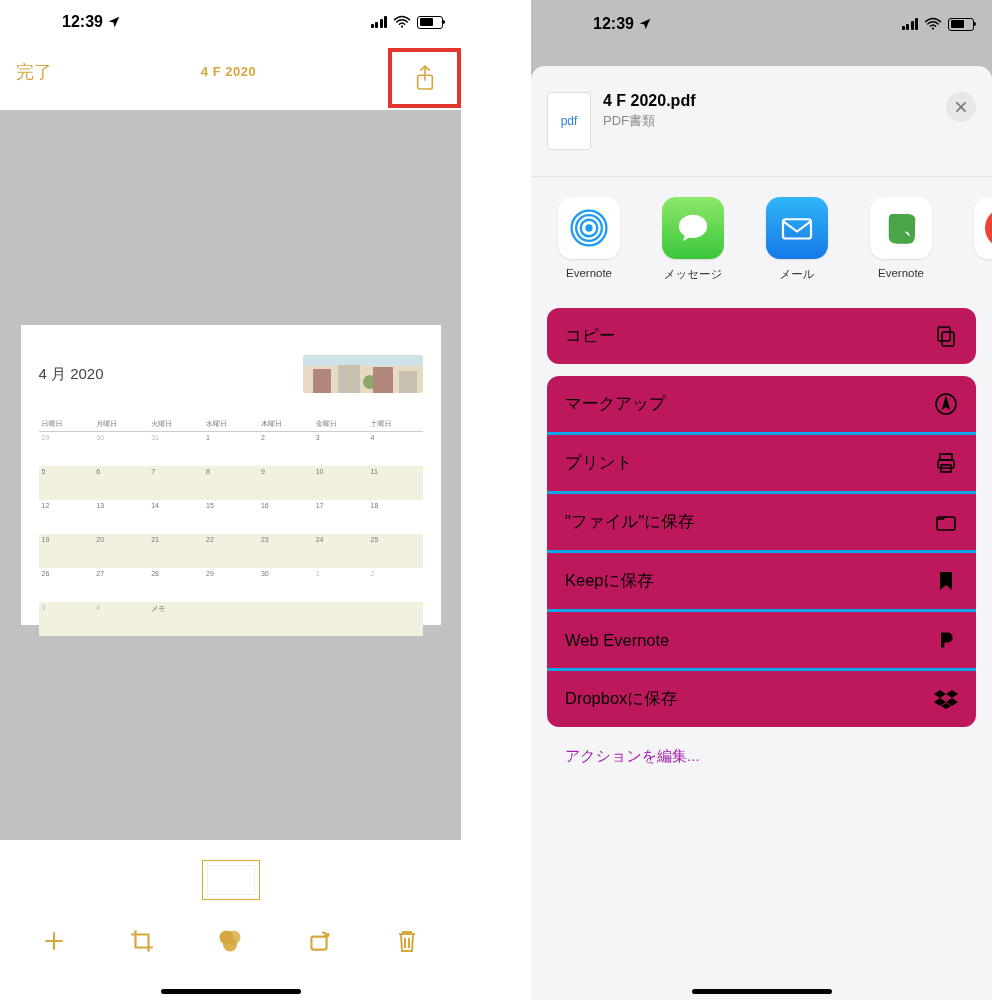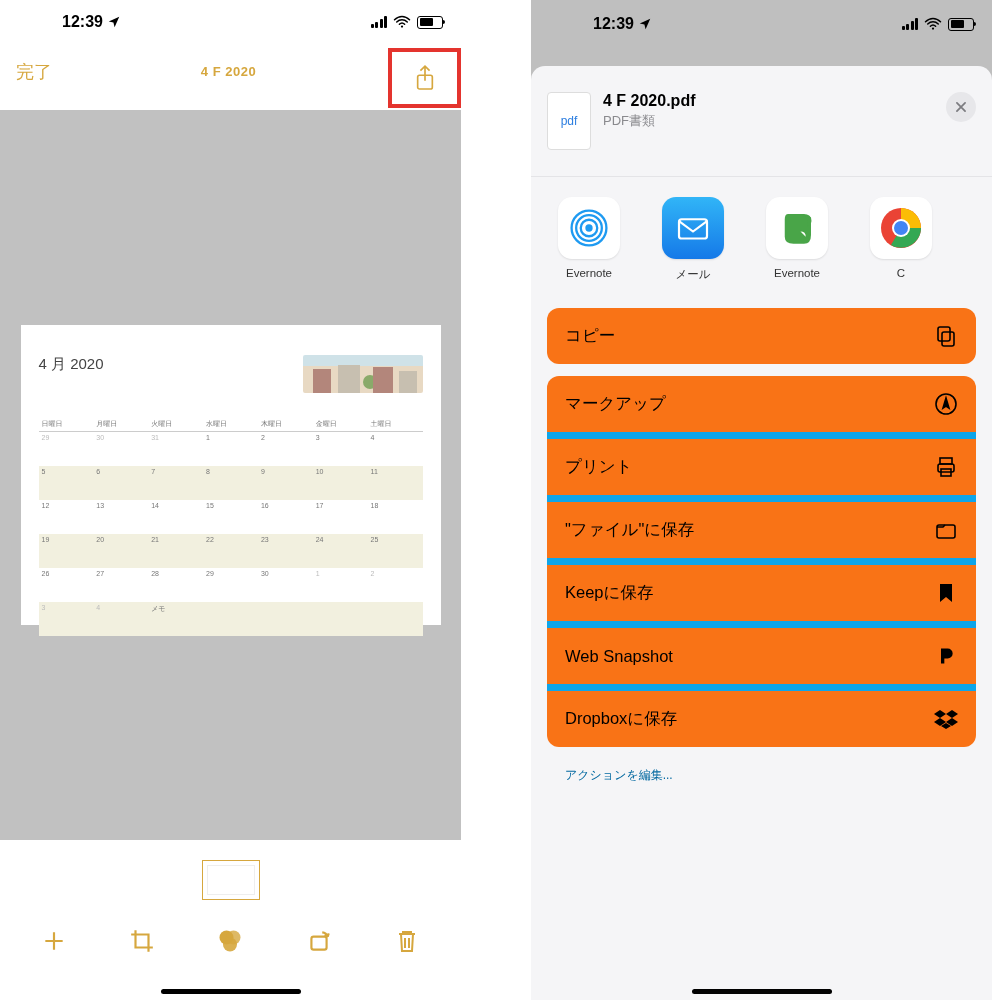--- a/index.html
+++ b/index.html
@@ -76,21 +76,21 @@
     position:absolute; top:110px; left:0; right:0; bottom:160px;
     background:#c1c1c1;
     display:flex; align-items:center; justify-content:center;
   }
   .doc-page {
     width:420px; height:300px; background:#fff;
     padding: 30px 18px 12px 18px;
     font-size: 9px;
     color:#555;
   }
-  .doc-head { display:flex; align-items:flex-start; justify-content:space-between; margin-bottom:24px;}
+  .doc-head { display:flex; align-items:center; justify-content:space-between; margin-bottom:24px;}
   .doc-title { font-size:15px; color:#444; }
   .illus { width:120px; height:38px; background:linear-gradient(180deg,#cfe2e8 30%,#e8d9c3 30%);
     border-radius:2px; position:relative; overflow:hidden;}
   .illus::before{content:"";position:absolute;left:10px;bottom:0;width:18px;height:24px;background:#b3867b;}
   .illus::after{content:"";position:absolute;left:35px;bottom:0;width:22px;height:28px;background:#c7bfb0;}
   .illus .b3{position:absolute;right:30px;bottom:0;width:20px;height:26px;background:#b3867b;}
   .illus .b4{position:absolute;right:6px;bottom:0;width:18px;height:22px;background:#c7bfb0;}
   .illus .tree{position:absolute;left:60px;bottom:4px;width:14px;height:14px;background:#8aaa6a;border-radius:50%;}
 
   .cal {
@@ -167,35 +167,35 @@
   .airdrop-ic{background:#fff;}
   .msg-ic{background:linear-gradient(180deg,#8de86a,#3ac63a);}
   .mail-ic{background:linear-gradient(180deg,#31b5f7,#1579e8);}
   .ever-ic{background:#fff;}
   .chrome-ic{background:#fff;}
 
   .actions {
     padding: 12px 16px;
   }
   .action-group {
-    background:#f97316; border-radius:12px; overflow:hidden; margin-bottom:12px;
+    background:#be185d; border-radius:12px; overflow:hidden; margin-bottom:12px;
   }
   .action-item {
     display:flex; align-items:center; justify-content:space-between;
     padding: 16px 18px;
     font-size:16.5px;
-    border-bottom:7px solid #0ea5e9;
+    border-bottom:3px solid #0ea5e9;
   }
   .action-item:last-child { border-bottom:none; }
   .action-icon { width:24px;height:24px; display:flex;align-items:center;justify-content:center;}
 
   .edit-actions {
     padding: 8px 18px;
-    color:#0369a1;
-    font-size:12px;
+    color:#a21caf;
+    font-size:15px;
   }
 </style>
 </head>
 <body>
 
 <div class="phone">
   <div class="status-bar">
     <div class="status-left">
       <span>12:39</span>
       <svg width="14" height="14" viewBox="0 0 24 24">
@@ -396,20 +396,29 @@
             <svg width="44" height="44" viewBox="0 0 48 48">
               <circle cx="24" cy="24" r="4" fill="#1e9af1"></circle>
               <circle cx="24" cy="24" r="9" stroke="#1e9af1" stroke-width="2.5" fill="none"></circle>
               <circle cx="24" cy="24" r="14" stroke="#1e9af1" stroke-width="2.5" fill="none"></circle>
               <circle cx="24" cy="24" r="19" stroke="#1e9af1" stroke-width="2.5" fill="none"></circle>
             </svg>
           </div>
           <div class="app-label">Evernote</div>
         </div>
         <div class="app">
+          <div class="app-icon msg-ic">
+            <svg width="40" height="40" viewBox="0 0 48 48">
+              <ellipse cx="24" cy="22" rx="17" ry="14" fill="#fff"></ellipse>
+              <path d="M14 33 L12 40 L22 34" fill="#fff"></path>
+            </svg>
+          </div>
+          <div class="app-label">メッセージ</div>
+        </div>
+        <div class="app">
           <div class="app-icon mail-ic">
             <svg width="42" height="42" viewBox="0 0 48 48">
               <rect x="8" y="14" width="32" height="22" rx="3" fill="none" stroke="#fff" stroke-width="2.5"></rect>
               <path d="M8 16 L24 28 L40 16" stroke="#fff" stroke-width="2.5" fill="none"></path>
             </svg>
           </div>
           <div class="app-label">メール</div>
         </div>
         <div class="app">
           <div class="app-icon ever-ic">
@@ -477,21 +486,21 @@
           </div>
           <div class="action-item">
             <span>Keepに保存</span>
             <span class="action-icon">
               <svg width="18" height="22" viewBox="0 0 18 22">
                 <path d="M3 2 H15 V20 L9 15 L3 20 Z" fill="#000"></path>
               </svg>
             </span>
           </div>
           <div class="action-item">
-            <span>Web Snapshot</span>
+            <span>Web Evernote</span>
             <span class="action-icon">
               <svg width="20" height="20" viewBox="0 0 24 24">
                 <path d="M6 3 H14 A6 6 0 0 1 14 15 H10 V21 H6 Z" fill="#000"></path>
               </svg>
             </span>
           </div>
           <div class="action-item">
             <span>Dropboxに保存</span>
             <span class="action-icon">
               <svg width="24" height="22" viewBox="0 0 24 22">

